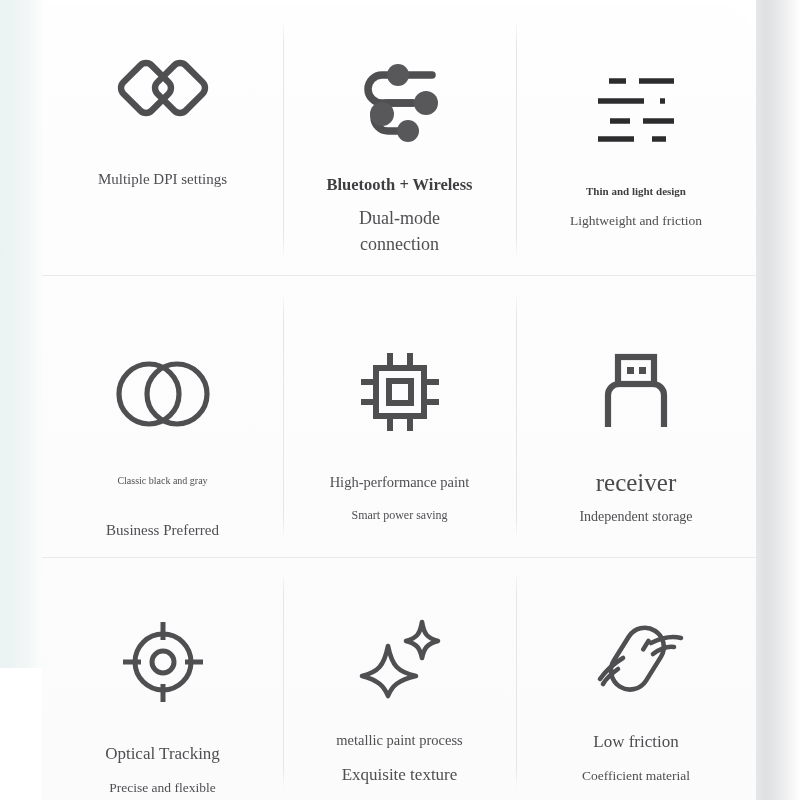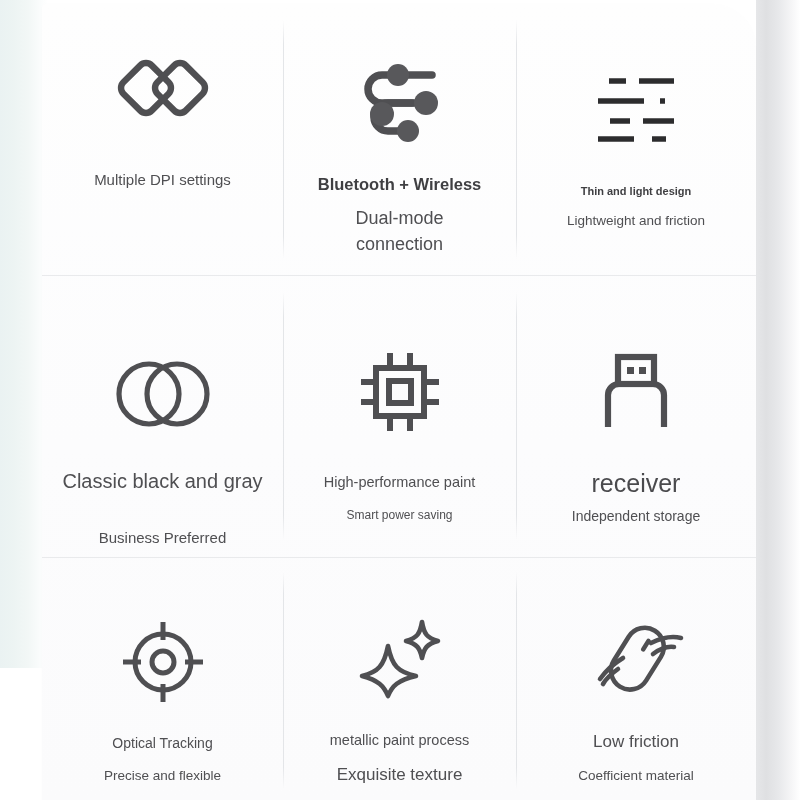--- a/index.html
+++ b/index.html
@@ -20,20 +20,21 @@
     width: 800px;
     height: 668px;
     background:
       linear-gradient(90deg,
         #eaf2f2 0px,
         #edf4f3 14px,
         #f2f7f6 28px,
         #fafcfc 40px,
         #ffffff 48px,
         #ffffff 100%);
+    font-family: Liberation Serif, serif;
   }
   
   #page::after {
     content: "";
     position: absolute;
     left: 756px; top: 0;
     width: 44px; height: 800px;
     background: linear-gradient(90deg,
         #e6e7e9 0px,
         #dfe0e2 10px,
@@ -121,34 +122,34 @@
   .k2 .icon-wrap { height: 130px; padding-top: 32px; }
   .k2 .t1 { font-size: 16.5px; font-weight: bold; margin-top: 8px; color: #3f3f42; }
   .k2 .t2 { font-size: 18px; margin-top: 10px; line-height: 1.45; }
 
   .k3 .icon-wrap { height: 134px; padding-top: 38px; }
   .k3 .t1 { font-size: 11px; font-weight: bold; margin-top: 8px; color: #3f3f42; }
   .k3 .t2 { font-size: 13.5px; margin-top: 14px; }
 
   
   .k4 .icon-wrap { height: 150px; padding-top: 44px; }
-  .k4 .t1 { font-size: 20px; }
+  .k4 .t1 { font-size: 10px; margin-top: 6px; }
   .k4 .t2 { font-size: 15px; margin-top: 33px; }
 
   .k5 .icon-wrap { height: 150px; padding-top: 42px; }
   .k5 .t1 { font-size: 14.5px; margin-top: 6px; }
   .k5 .t2 { font-size: 12px; margin-top: 16px; }
 
   .k6 .icon-wrap { height: 148px; padding-top: 42px; }
   .k6 .t1 { font-size: 25px; margin-top: 2px; color: #4a4a4d; }
   .k6 .t2 { font-size: 14px; margin-top: 9px; }
 
   
   .k7 .icon-wrap { height: 138px; padding-top: 36px; }
-  .k7 .t1 { font-size: 14px; margin-top: 4px; }
+  .k7 .t1 { font-size: 17px; margin-top: 12px; }
   .k7 .t2 { font-size: 13.5px; margin-top: 14px; }
 
   .k8 .icon-wrap { height: 134px; padding-top: 34px; }
   .k8 .t1 { font-size: 14.5px; margin-top: 6px; }
   .k8 .t2 { font-size: 17px; margin-top: 14px; }
 
   .k9 .icon-wrap { height: 136px; padding-top: 34px; }
   .k9 .t1 { font-size: 17px; margin-top: 4px; }
   .k9 .t2 { font-size: 13.5px; margin-top: 14px; }
 </style>

